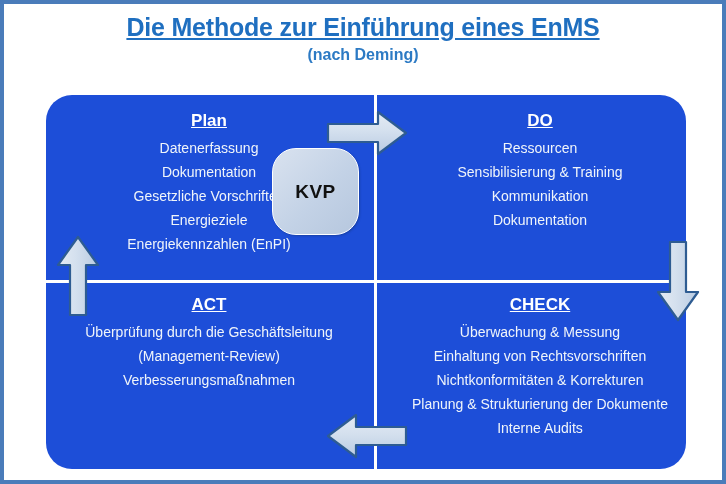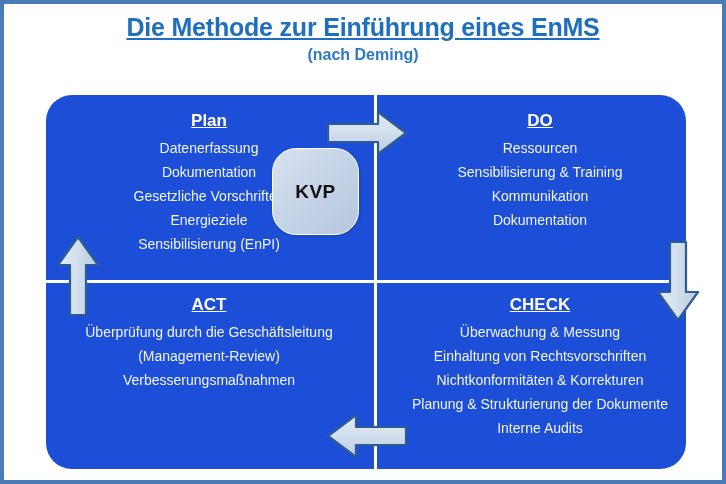--- a/index.html
+++ b/index.html
@@ -159,21 +159,21 @@
     <div class="divider-v"></div>
     <div class="divider-h"></div>
 
     <div class="quadrant q-plan">
       <div class="q-title">Plan</div>
       <ul class="q-list">
         <li>Datenerfassung</li>
         <li>Dokumentation</li>
         <li>Gesetzliche Vorschriften</li>
         <li>Energieziele</li>
-        <li>Sensibilisierung (EnPI)</li>
+        <li>Energiekennzahlen (EnPI)</li>
       </ul>
     </div>
 
     <div class="quadrant q-do">
       <div class="q-title">DO</div>
       <ul class="q-list">
         <li>Ressourcen</li>
         <li>Sensibilisierung &amp; Training</li>
         <li>Kommunikation</li>
         <li>Dokumentation</li>

